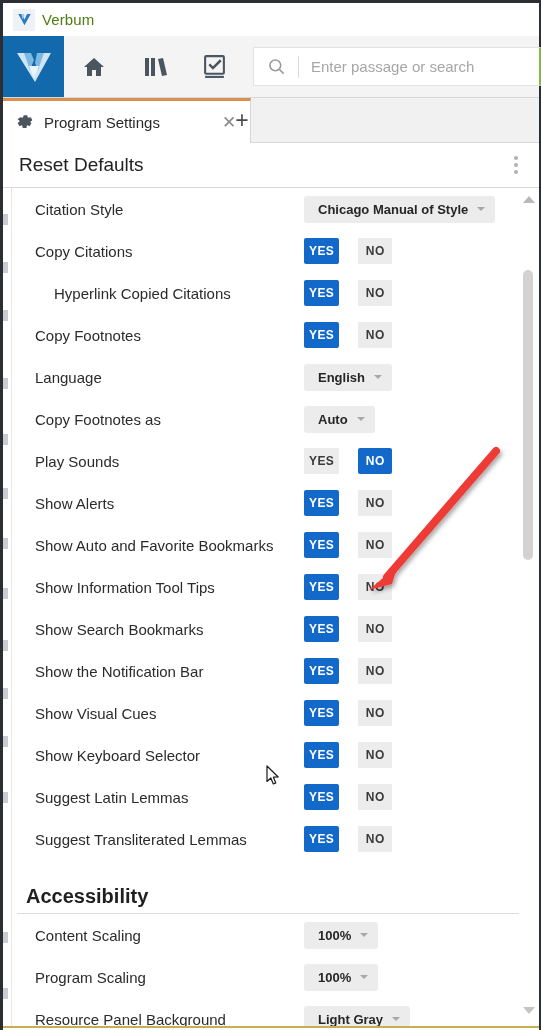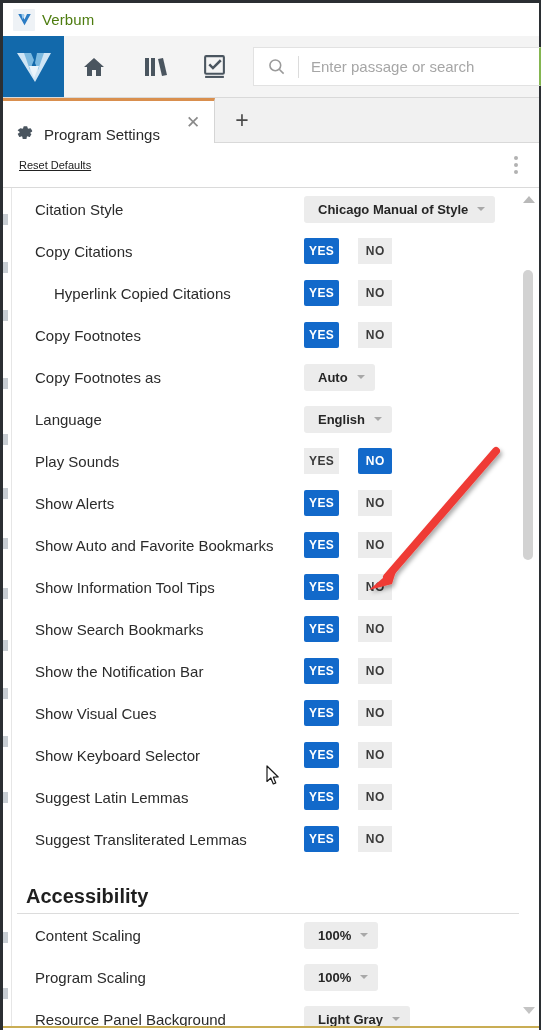--- a/index.html
+++ b/index.html
@@ -94,26 +94,26 @@
   .search-input::placeholder { color: #a6a6a6; }
 
   
   .tabstrip {
     position: absolute; left: 3px; top: 98px; width: 536px; height: 45px;
     background: #f1f1f1;
     border-bottom: 1px solid #d9d9d9;
     box-sizing: border-box;
   }
   .tab {
-    position: absolute; left: 0; top: 0; width: 212px; height: 45px;
+    position: absolute; left: 0; top: 0; width: 248px; height: 45px;
     background: #ffffff;
     border-top: 3px solid #d98f4e;
     border-right: 1px solid #d5d5d5;
     box-sizing: border-box;
-    display: flex; align-items: flex-end;
+    display: flex; align-items: center;
   }
   .tab-gear { margin-left: 12px; display: flex; align-items: center; }
   .tab-label {
     margin-left: 9px; font-size: 15px; color: #2a2a2a;
   }
   .tab-close {
     position: absolute; right: 12px; top: 50%; transform: translateY(-50%);
     width: 18px; height: 18px; display: flex; align-items: center;
     justify-content: center; color: #8a8a8a; font-size: 17px; line-height: 1;
     cursor: default;
@@ -127,21 +127,21 @@
 
   
   .cmdbar {
     position: absolute; left: 3px; top: 143px; width: 536px; height: 45px;
     background: #ffffff;
     border-bottom: 1px solid #dadada;
     box-sizing: border-box;
     display: flex; align-items: center;
   }
   .cmd-reset {
-    margin-left: 16px; font-size: 11px; color: #222; cursor: default; text-decoration: underline;
+    margin-left: 16px; font-size: 19px; color: #222; cursor: default;
   }
   .cmd-kebab {
     position: absolute; right: 14px; top: 50%; transform: translateY(-50%);
     width: 18px; height: 22px;
     display: flex; flex-direction: column; align-items: center;
     justify-content: space-between; padding: 2px 0; box-sizing: border-box;
     cursor: default;
   }
   .cmd-kebab i {
     display: block; width: 4px; height: 4px; border-radius: 50%;
@@ -384,33 +384,33 @@
         <div class="row">
           <div class="row-label">Copy Footnotes</div>
           <div class="control">
             <div class="yesno">
               <span class="opt-on">YES</span>
               <span class="opt-off">NO</span>
             </div>
           </div>
         </div>
         <div class="row">
+          <div class="row-label">Language</div>
+          <div class="control">
+            <div class="dd">
+              <span>English</span>
+              <span class="caret"></span>
+            </div>
+          </div>
+        </div>
+        <div class="row">
           <div class="row-label">Copy Footnotes as</div>
           <div class="control">
             <div class="dd">
               <span>Auto</span>
-              <span class="caret"></span>
-            </div>
-          </div>
-        </div>
-        <div class="row">
-          <div class="row-label">Language</div>
-          <div class="control">
-            <div class="dd">
-              <span>English</span>
               <span class="caret"></span>
             </div>
           </div>
         </div>
         <div class="row">
           <div class="row-label">Play Sounds</div>
           <div class="control">
             <div class="yesno">
               <span class="opt-off">YES</span>
               <span class="opt-on">NO</span>

